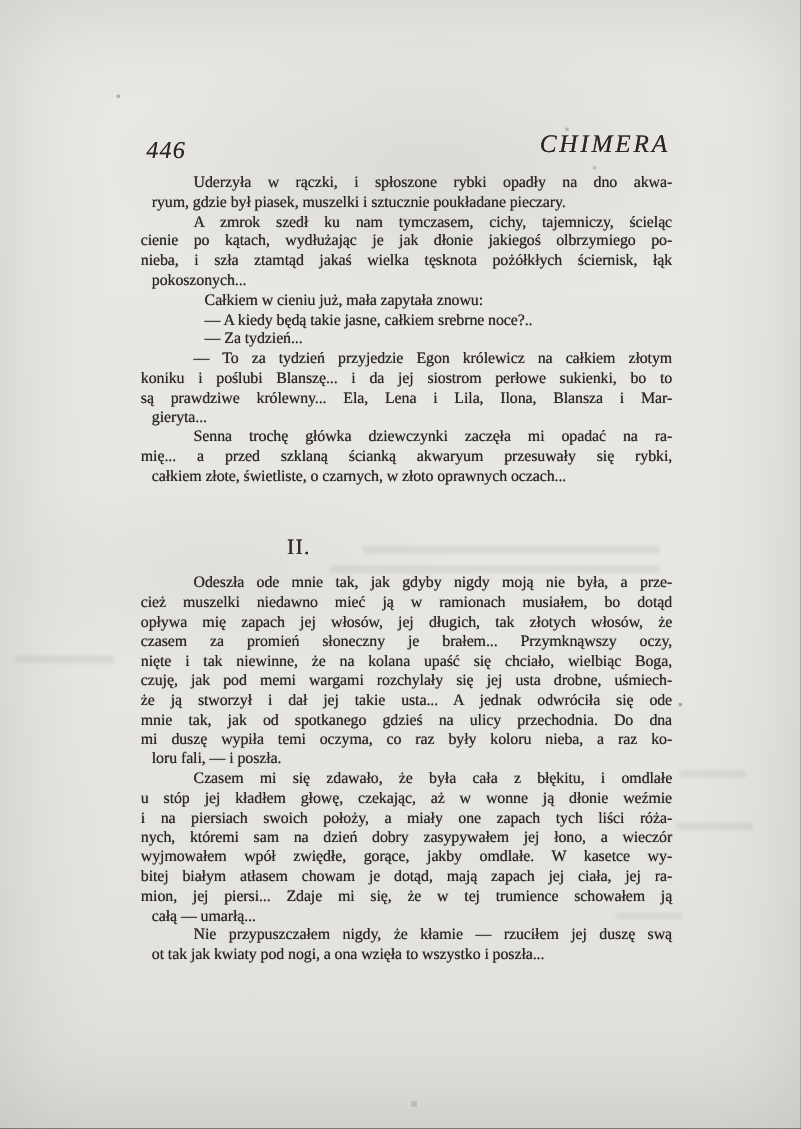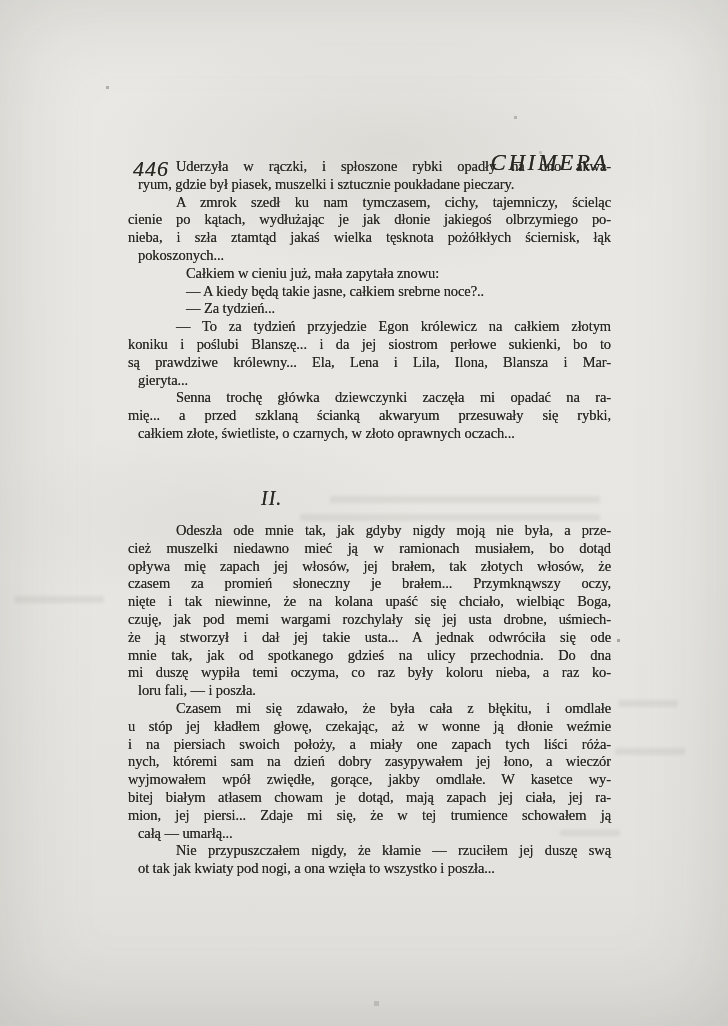--- a/index.html
+++ b/index.html
@@ -10,21 +10,21 @@
       radial-gradient(ellipse 420px 180px at 390px 150px, rgba(168,165,155,0.20), rgba(168,165,155,0) 70%),
       radial-gradient(ellipse 300px 120px at 200px 520px, rgba(170,167,158,0.12), rgba(170,167,158,0) 75%),
       linear-gradient(180deg, #e9e8e4 0%, #e7e6e2 55%, #e3e2de 85%, #dddcd8 100%);
     box-shadow: inset 0 0 90px rgba(110,108,100,0.22);
     overflow:hidden;
     font-family:"Liberation Serif","DejaVu Serif",serif;
     color:var(--ink,#2b2822);
   }
   .header{
     position:absolute;left:128px;top:118px;width:481px;
-    display:flex;justify-content:space-between;align-items:flex-start;margin-top:32px;
+    display:flex;justify-content:space-between;align-items:flex-start;
   }
   .page-number{
     font-style:italic;font-size:22px;line-height:26px;
     margin-left:5px;padding-top:6px;
     letter-spacing:1px;
     text-shadow:0 0 0.6px rgba(43,40,34,0.75);
   }
   .journal-title{
     font-style:italic;font-size:23px;line-height:26px;
     letter-spacing:2.5px;
@@ -36,21 +36,21 @@
     letter-spacing:-0.1px;
     text-shadow:0 0 0.65px rgba(43,40,34,0.8);
   }
   #section-a{top:158px;}
   #section-b{top:522px;}
   .line{text-align:justify;text-align-last:justify;}
   .line.first{text-indent:48px;}
   .line.last{text-align-last:auto;margin-left:10px;}
   .section-heading{
     position:absolute;left:261px;top:486px;
-    font-style:italic;font-size:20px;line-height:24px;
+    font-size:20px;line-height:24px;
     letter-spacing:1px;
     text-shadow:0 0 0.6px rgba(43,40,34,0.75);
   }
   
   .bleedthrough{position:absolute;filter:blur(1.6px);opacity:0.55;pointer-events:none;}
   .bt{position:absolute;background:rgba(152,149,140,0.28);border-radius:2px;}
   .bt1{left:330px;top:496px;width:270px;height:7px;}
   .bt2{left:300px;top:514px;width:300px;height:7px;}
   .bt3{left:618px;top:700px;width:60px;height:7px;}
   .bt4{left:615px;top:748px;width:70px;height:7px;}
@@ -118,21 +118,21 @@
         <div class="line last">całkiem złote, świetliste, o czarnych,  w złoto oprawnych oczach...</div>
       </div>
     </div>
 
   <div class="section-heading">II.</div>
 
   <div class="text-column" id="section-b">
       <div class="para">
         <div class="line first">Odeszła ode mnie tak, jak gdyby nigdy moją nie była, a prze-</div>
         <div class="line">cież muszelki niedawno mieć ją w ramionach musiałem, bo dotąd</div>
-        <div class="line">opływa mię zapach jej włosów, jej brałem, tak złotych włosów, że</div>
+        <div class="line">opływa mię zapach jej włosów, jej długich, tak złotych włosów, że</div>
         <div class="line">czasem za promień słoneczny je brałem... Przymknąwszy oczy,</div>
         <div class="line">nięte i tak niewinne, że na kolana upaść się chciało, wielbiąc Boga,</div>
         <div class="line">czuję, jak pod memi wargami rozchylały się jej usta drobne, uśmiech-</div>
         <div class="line">że ją stworzył i dał jej takie usta... A jednak odwróciła się ode</div>
         <div class="line">mnie tak, jak od spotkanego gdzieś na ulicy przechodnia. Do dna</div>
         <div class="line">mi duszę wypiła temi oczyma, co raz były koloru nieba, a raz ko-</div>
         <div class="line last">loru fali, — i poszła.</div>
       </div>
       <div class="para">
         <div class="line first">Czasem mi się zdawało, że była cała z błękitu, i omdlałe</div>

